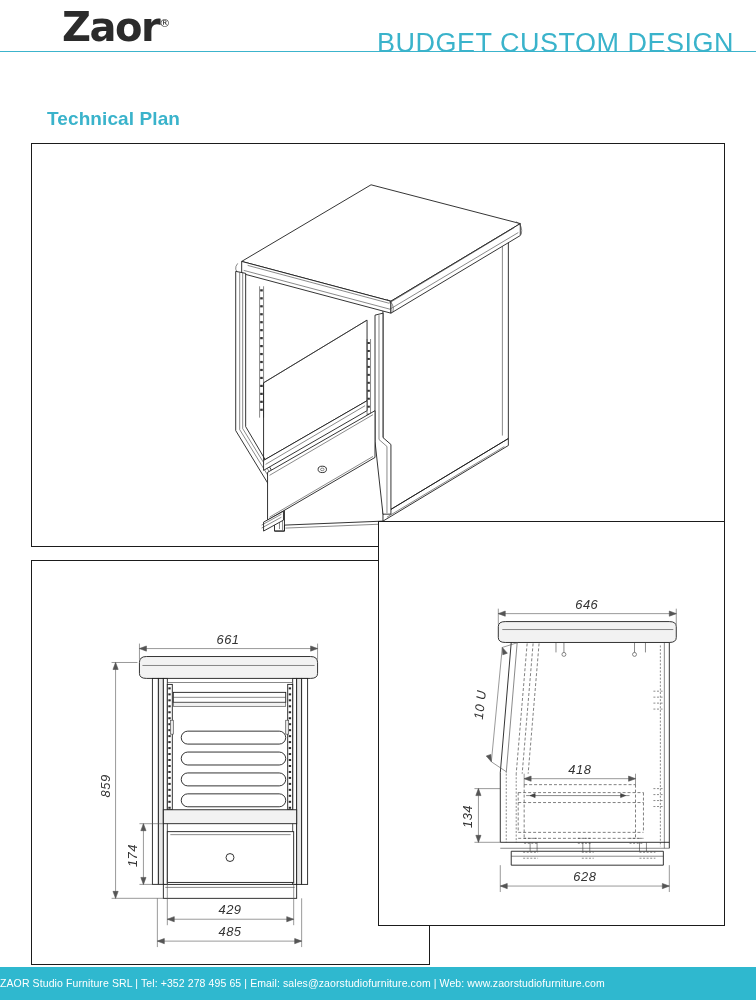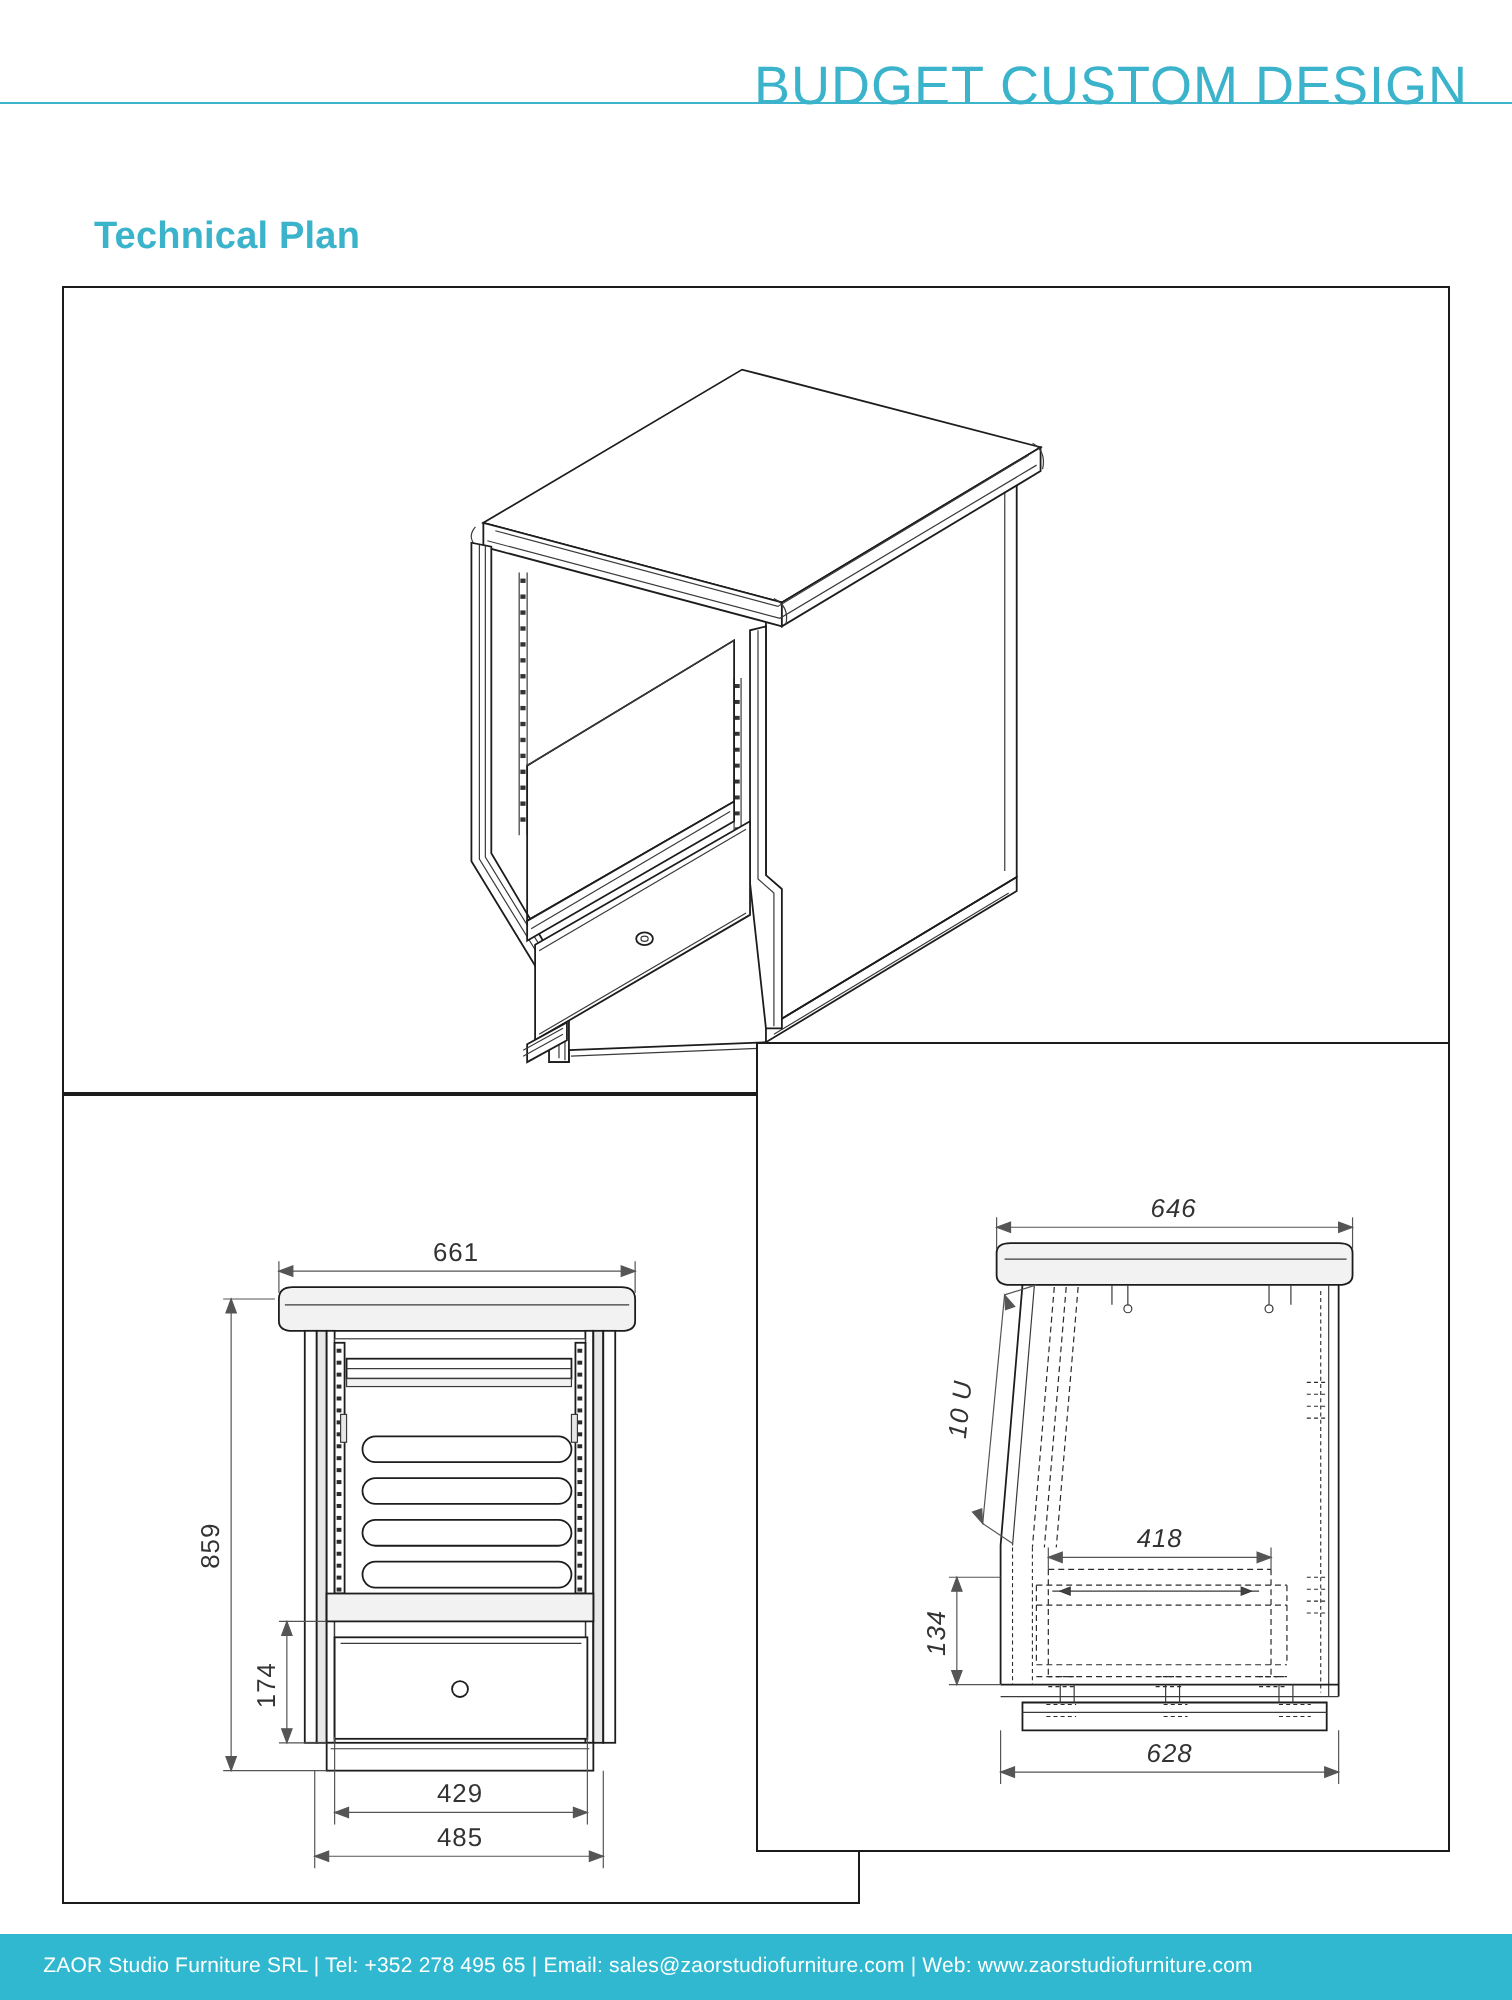--- a/index.html
+++ b/index.html
@@ -72,42 +72,41 @@
   }
 
   
   .panel {
     position: absolute;
     border: 1.2px solid #1b1b1b;
     background: #ffffff;
     box-sizing: border-box;
   }
   #panel-iso   { left: 31px; top: 143px; width: 694px; height: 404px; }
-  #panel-front { left: 31px; top: 547px; width: 399px; height: 405px; }
+  #panel-front { left: 31px; top: 560px; width: 399px; height: 405px; font-style: italic; }
   #panel-side  { left: 378px; top: 521px; width: 347px; height: 405px; font-style: italic; }
 
   .panel svg { display: block; width: 100%; height: 100%; }
 
   
   #footer {
     position: absolute;
     left: 0;
     bottom: 0;
     width: 756px;
     height: 33px;
     background: #2fb8cf;
   }
   #footer-text {
     position: absolute;
     left: 0;
     top: 0;
     width: 648px;
     height: 33px;
     line-height: 33px;
-    text-align: center;
     color: #ffffff;
     font-size: 10.5px;
     letter-spacing: 0.1px;
     white-space: nowrap;
   }
 
   
   .ln   { fill: none; stroke: #1d1d1d; stroke-width: 0.9; }
   .ln-t { fill: none; stroke: #3a3a3a; stroke-width: 0.6; }
   .ln-d { fill: none; stroke: #2b2b2b; stroke-width: 0.6; stroke-dasharray: 3 2; }
@@ -120,20 +119,21 @@
     font-family: "Liberation Sans", sans-serif;
     font-size: 13px;
     fill: #333;
     letter-spacing: 0.5px;
   }
 </style>
 </head>
 <body>
 
 <div id="header">
+  <div id="logo"><span>Zaor</span><span class="reg">®</span></div>
   <div id="header-rule"></div>
   <div id="header-title">BUDGET CUSTOM DESIGN</div>
 </div>
 
 <div id="page-title">Technical Plan</div>
 
 <div class="panel" id="panel-iso">
   <svg viewBox="0 0 694 404" preserveAspectRatio="xMidYMid meet">
     <g>
 

